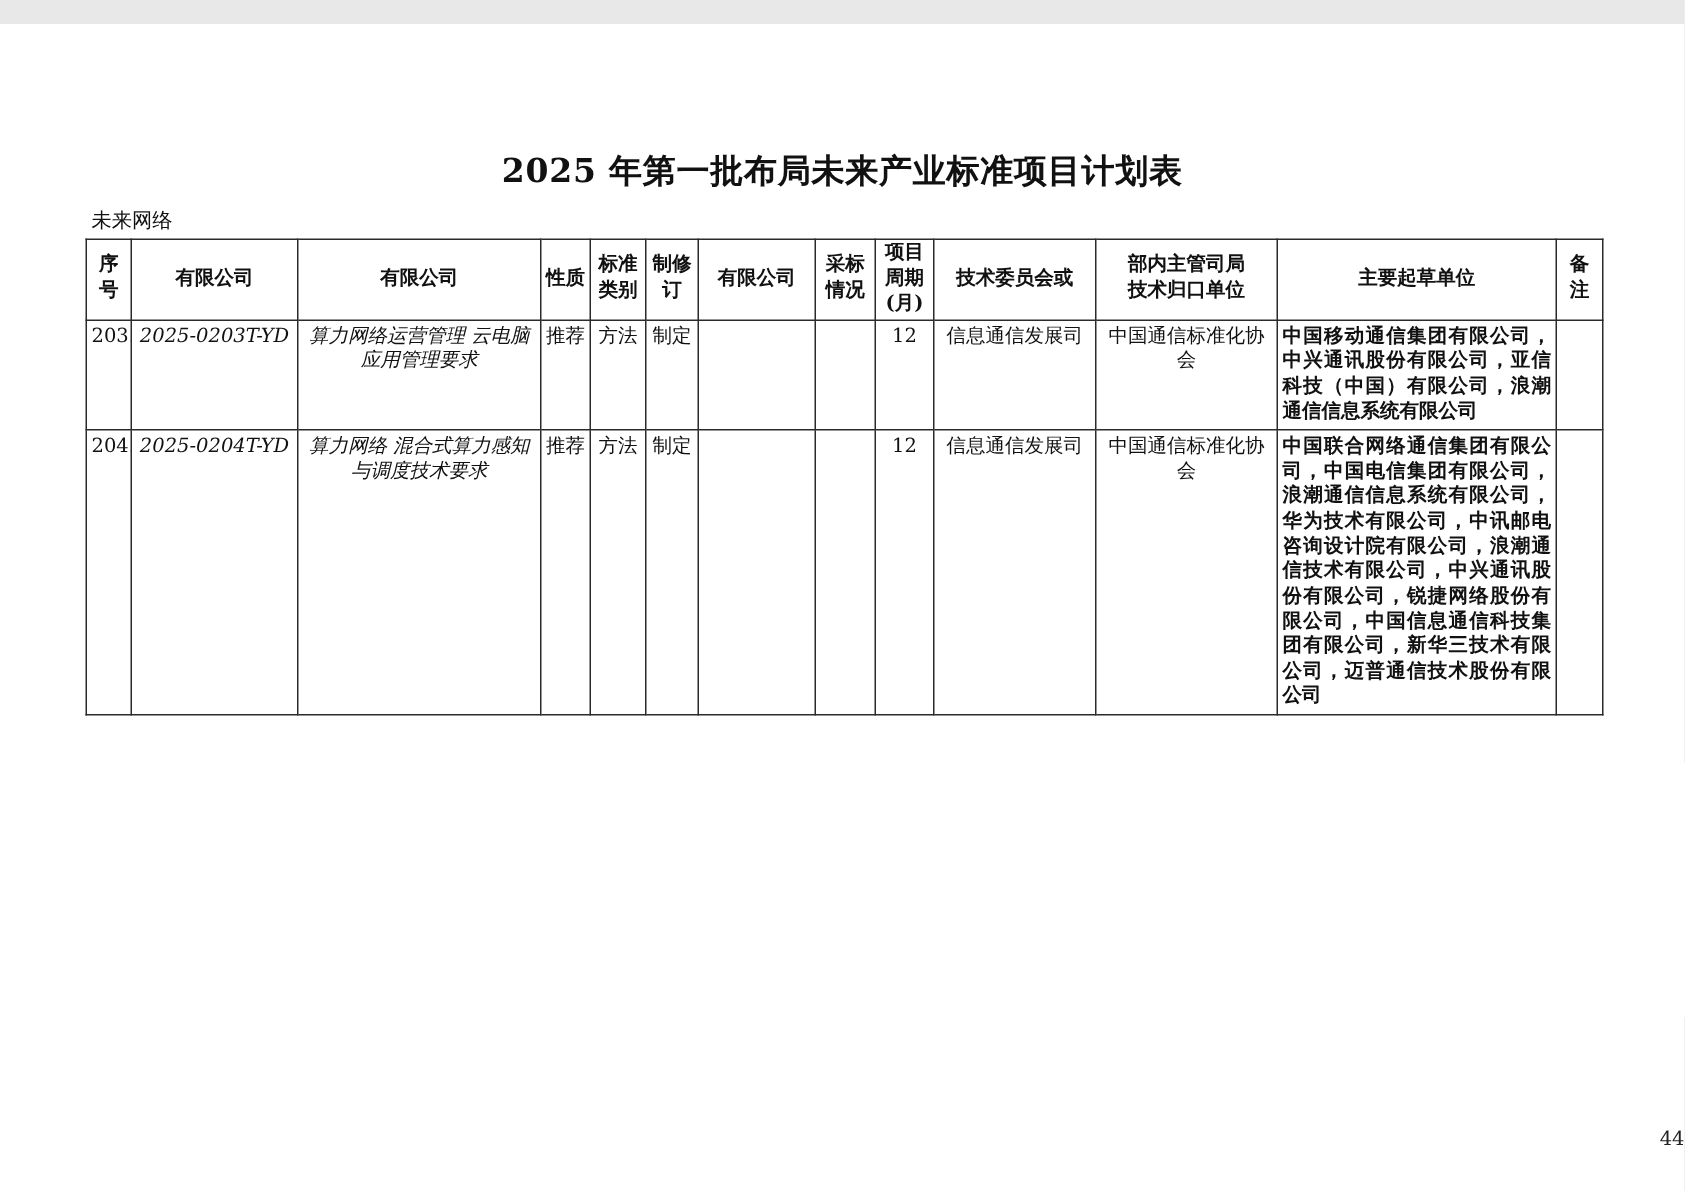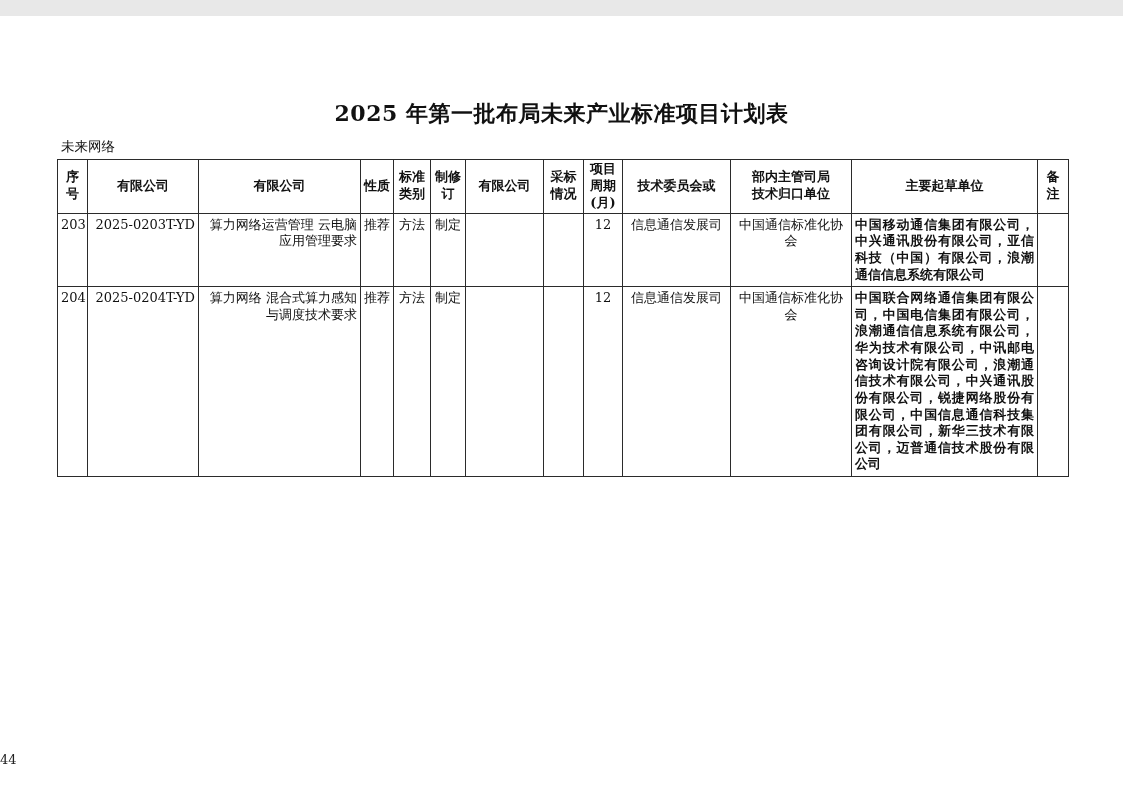--- a/index.html
+++ b/index.html
@@ -57,28 +57,28 @@
     font-size: 13px;
   }
   table.plan-table td {
     vertical-align: top;
     line-height: 1.28;
     padding: 3px 3px;
   }
   tr.row-0 { height: 71px; }
   tr.row-1 { height: 176px; }
   td.c-center { text-align: center; }
-  td.c-left   { text-align: right; padding-left: 5px; padding-right: 4px; }
+  td.c-left   { text-align: center; padding-left: 5px; padding-right: 4px; font-style: italic; }
   td.c-justify{ text-align: justify; text-justify: inter-character; padding-left: 6px; padding-right: 5px; font-weight: bold; }
   .page-number {
     position: absolute;
     top: 736px;
     left: 0;
     width: 100%;
-    text-align: left;
+    text-align: right;
     font-size: 13px;
     color: #222;
   }
 </style>
 </head>
 <body>
 
 <div class="page">
 
   <div class="doc-title">2025 年第一批布局未来产业标准项目计划表</div>

